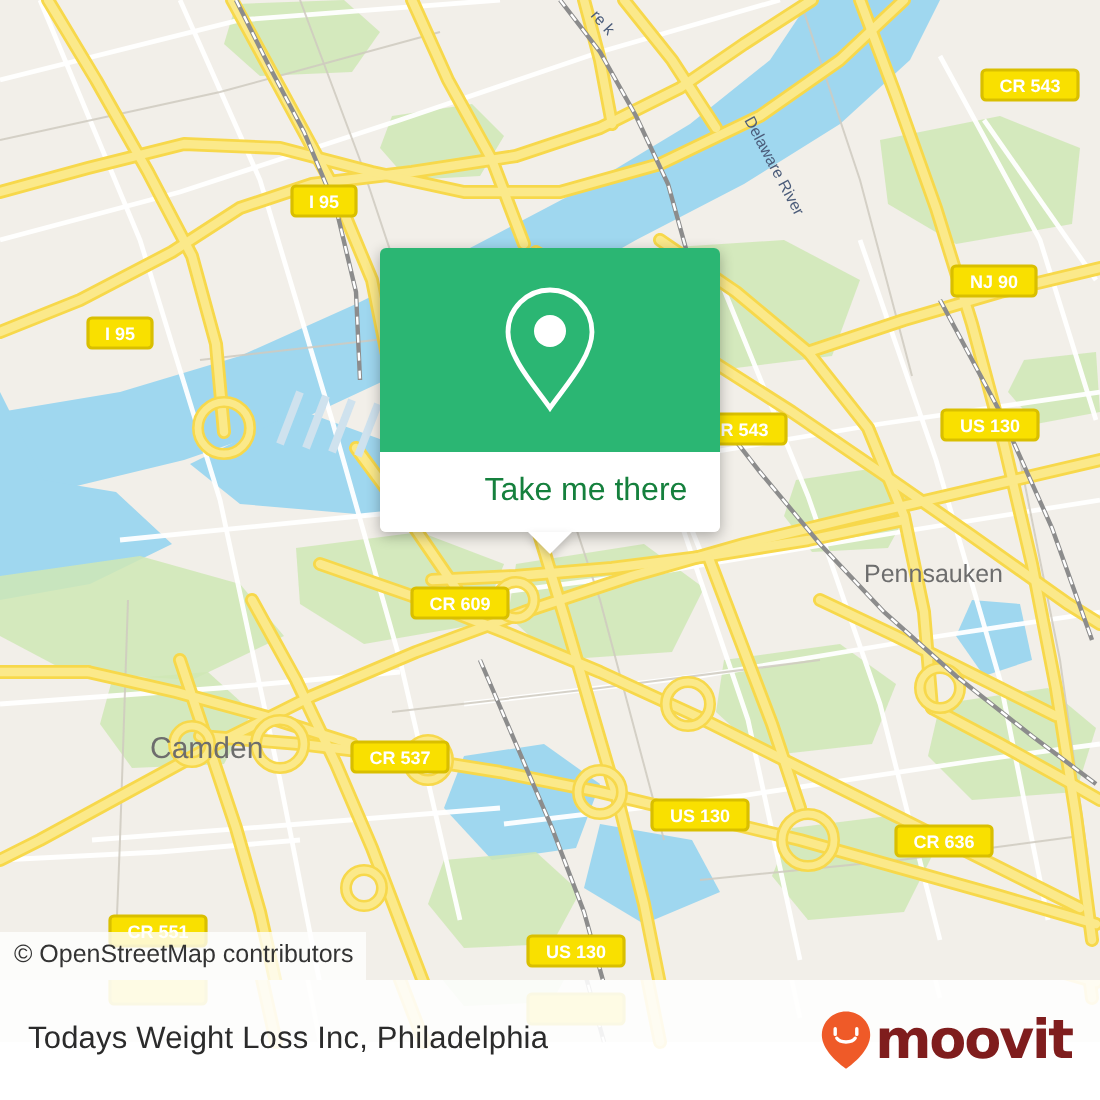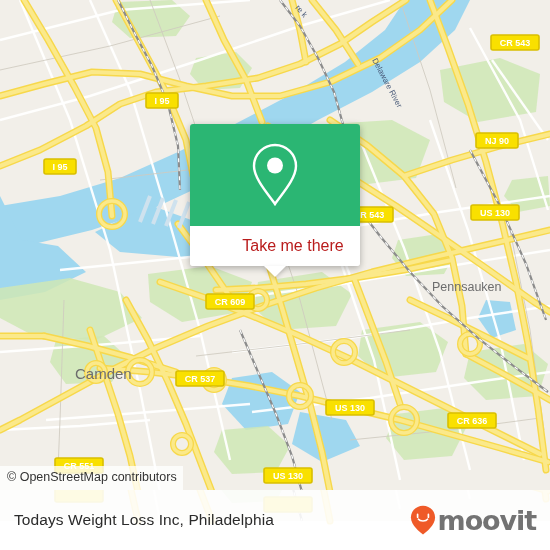--- a/index.html
+++ b/index.html
@@ -11,32 +11,32 @@
   .map svg{display:block;}
 
   
   .footer{position:absolute;left:0;top:490px;width:550px;height:60px;background:#ffffff;overflow:hidden;padding-left:20px;}
   .footer-fade{position:absolute;left:0;top:-490px;width:550px;height:550px;opacity:.10;}
   .footer-row{position:absolute;left:0;top:0;width:550px;height:60px;display:flex;align-items:center;justify-content:space-between;padding:0 14px;box-sizing:border-box;}
   .footer-title{font-size:15.5px;color:#2b2b2b;letter-spacing:.1px;white-space:nowrap;}
 
   
   .logo{display:flex;align-items:center;gap:2px;}
-  .logo-word{font-size:27px;font-weight:700;color:#737373;letter-spacing:-1.1px;line-height:1;font-family:"DejaVu Sans",sans-serif;}
+  .logo-word{font-size:27px;font-weight:700;color:#7f1d1d;letter-spacing:-1.1px;line-height:1;font-family:"DejaVu Sans",sans-serif;}
 
   
   .attrib{position:absolute;left:0;top:466px;height:22px;display:flex;align-items:center;
           background:rgba(255,255,255,.78);padding:0 6px 13px 7px;font-size:12.5px;color:#333;white-space:nowrap;}
 
   
   .card{position:absolute;left:190px;top:124px;width:170px;border-radius:3px;
         box-shadow:0 2px 7px rgba(0,0,0,.30);overflow:visible;}
   .card-top{height:102px;background:#2bb673;border-radius:3px 3px 0 0;display:flex;align-items:center;justify-content:center;}
   .card-bottom{height:40px;background:#fff;border-radius:0 0 3px 3px;display:flex;align-items:center;justify-content:center;position:relative;}
-  .card-label{font-size:16px;color:#b91c1c;margin-left:36px;}
+  .card-label{font-size:16px;color:#15803d;margin-left:36px;}
   .card-tail{position:absolute;left:50%;top:100%;margin-left:-11px;width:0;height:0;
              border-left:11px solid transparent;border-right:11px solid transparent;border-top:11px solid #fff;
              filter:drop-shadow(0 2px 2px rgba(0,0,0,.2));}
 
   
   .shield-text{font-family:"Liberation Sans",sans-serif;font-size:9px;font-weight:700;fill:#ffffff;}
   .place-text{font-family:"Liberation Sans",sans-serif;fill:#6d6d6d;}
   .river-text{font-family:"Liberation Sans",sans-serif;font-size:8px;fill:#4b5c7a;}
 </style>
 </head>

